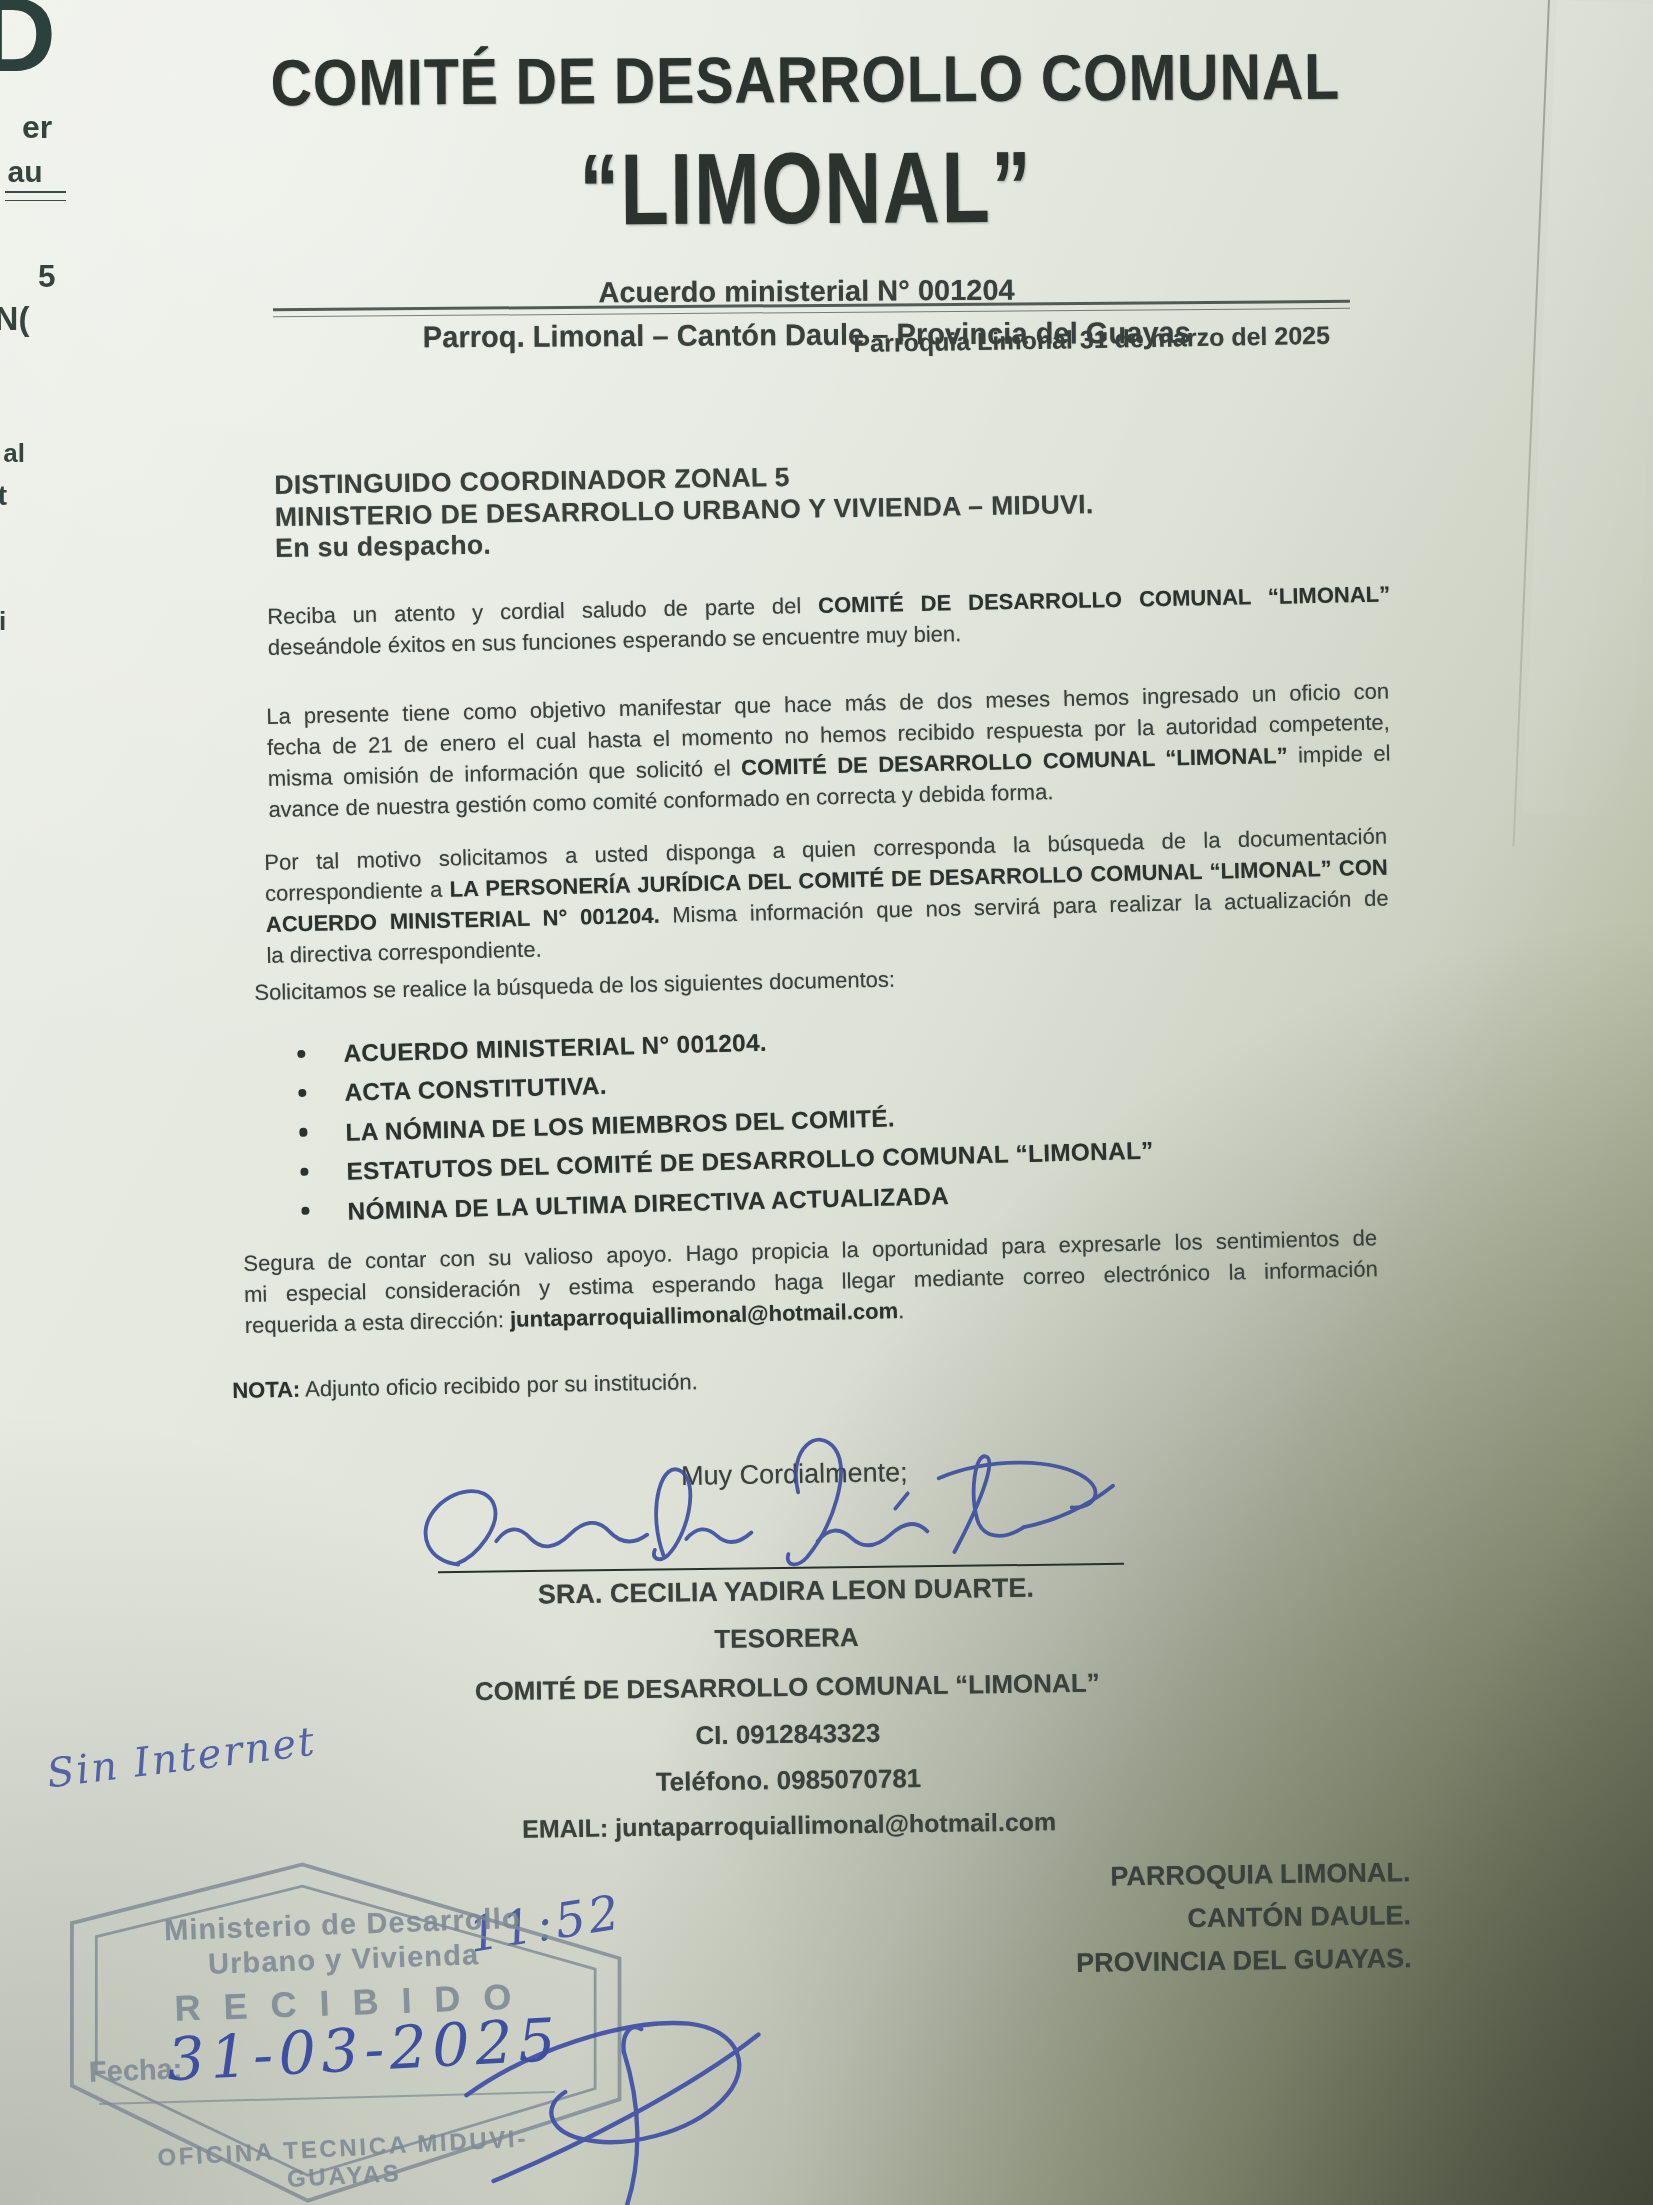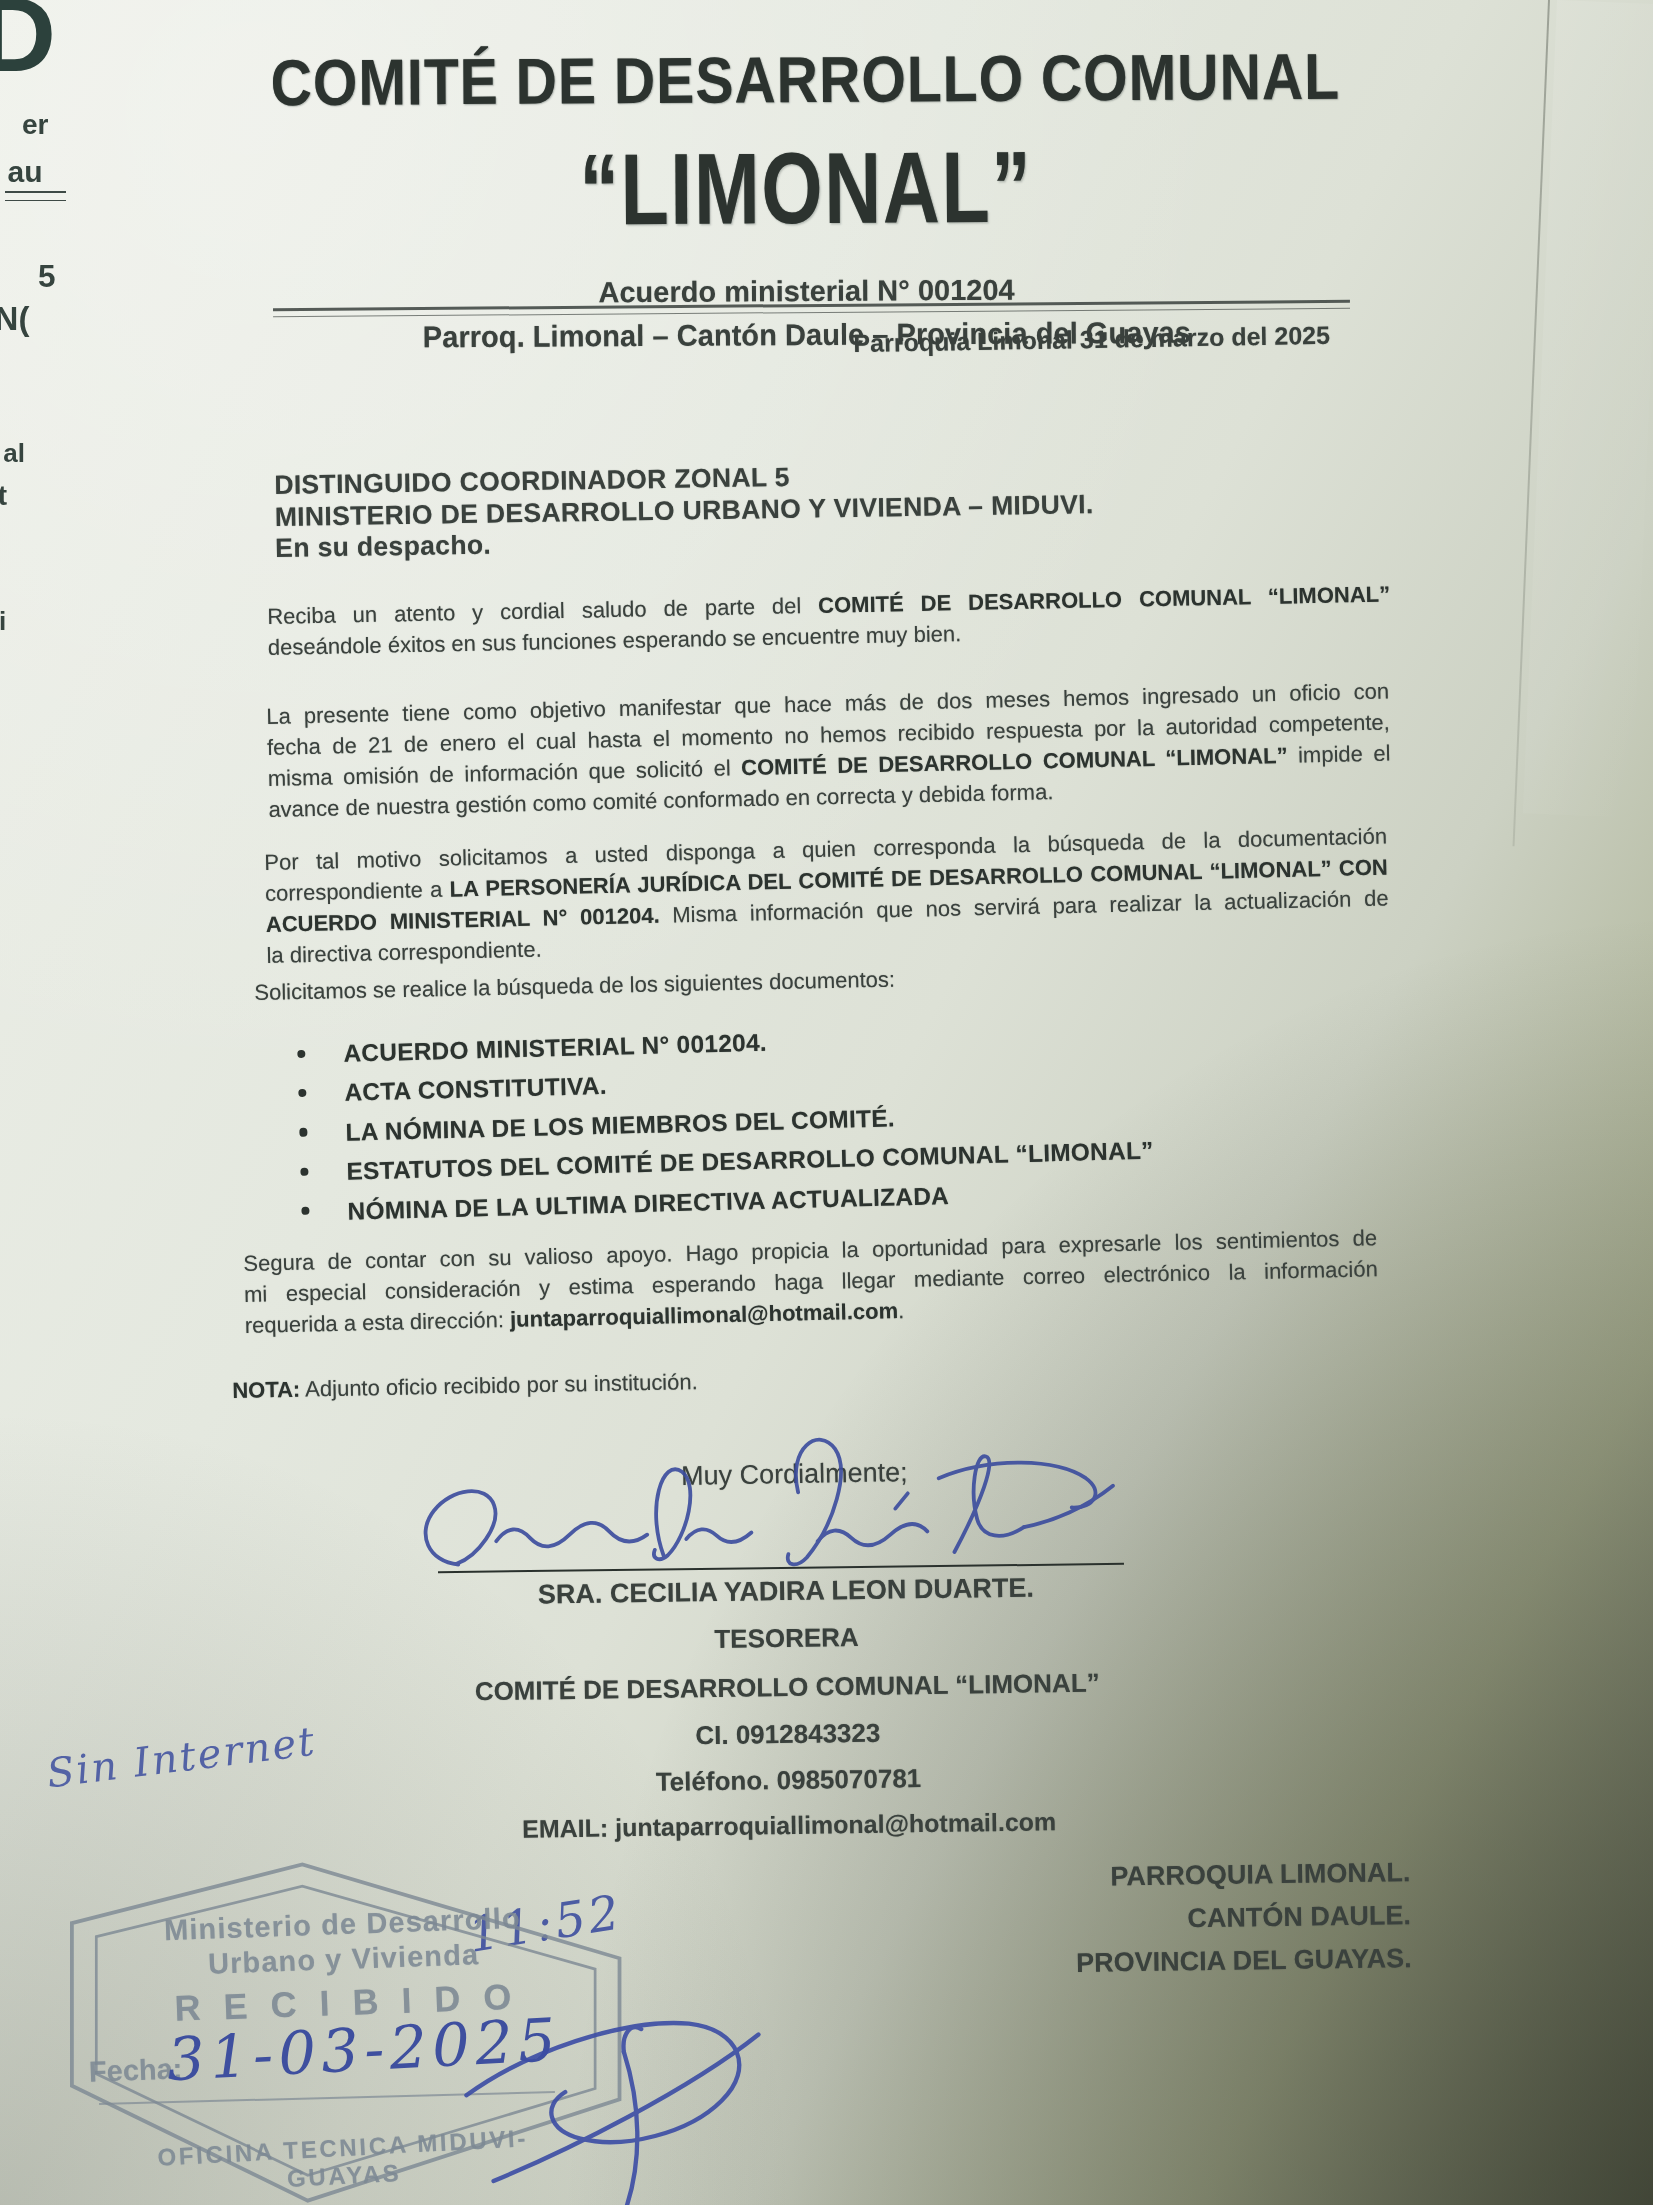--- a/index.html
+++ b/index.html
@@ -68,21 +68,21 @@
   .stamp-text{color:var(--stamp-ink);text-shadow:0 0 1.1px rgba(125,137,148,.4);opacity:.88;}
   #stamp .st-ministry{left:0;top:49px;width:100%;text-align:center;font-size:29px;font-weight:600;line-height:35px;letter-spacing:1.1px;transform:rotate(-2deg);}
   #stamp .st-received{left:0;top:124px;width:100%;text-align:center;font-size:36px;font-weight:700;letter-spacing:23px;text-indent:23px;transform:rotate(-2deg);}
   #stamp .st-fecha{left:28px;top:196px;font-size:29px;font-weight:600;transform:rotate(-2deg);}
   #stamp .st-dateval{left:106px;top:157px;font-size:59px;transform:rotate(-3deg);letter-spacing:5.4px;}
   #stamp .st-underline{left:38px;top:239px;width:456px;height:2.2px;background:var(--stamp-ink);opacity:.7;transform:rotate(-1.5deg);}
   #stamp .st-office{left:49px;top:276px;width:467px;text-align:center;font-size:24px;font-weight:700;letter-spacing:2.7px;transform:rotate(-3deg);}
   
   .frag{color:#36443f;font-weight:700;filter:blur(0.7px);}
   #frag-d{left:-20.6px;top:-26px;font-size:106px;font-weight:800;color:#2c413c;}
-  #frag-er{left:22px;top:109px;font-size:28px;}
+  #frag-er{left:22px;top:109px;font-size:32px;}
   #frag-au{left:7.6px;top:155px;font-size:30px;}
   #frag-au-line{left:5.4px;top:191px;width:61px;height:6.5px;border-top:2.2px solid #3e4a46;border-bottom:1.6px solid #3e4a46;filter:blur(0.4px);}
   #frag-5{left:38px;top:258px;font-size:31.5px;}
   #frag-nc{left:-5.4px;top:300px;font-size:33px;}
   #frag-al{left:3.3px;top:438px;font-size:26px;}
   #frag-t{left:-2.2px;top:480px;font-size:28px;}
   #frag-i{left:-1.1px;top:606px;font-size:26px;}
   
   #seam{left:1548px;top:0;width:2.2px;height:847px;background:linear-gradient(to bottom,rgba(80,86,76,.45),rgba(80,86,76,.15));transform:rotate(2.4deg);transform-origin:top left;}
   #seam-light{left:1557px;top:0;width:109px;height:814px;background:linear-gradient(100deg,rgba(255,255,255,.10),rgba(255,255,255,0));transform:rotate(2.4deg);transform-origin:top left;}

